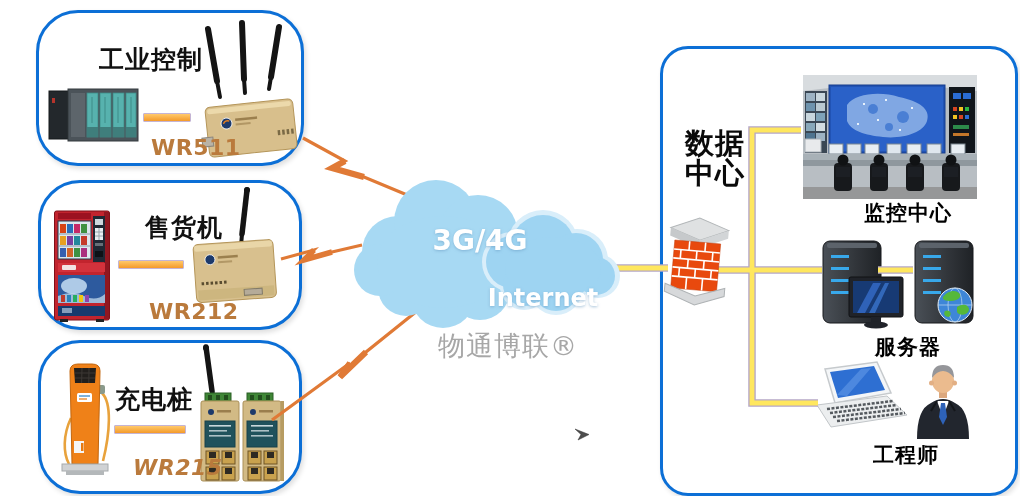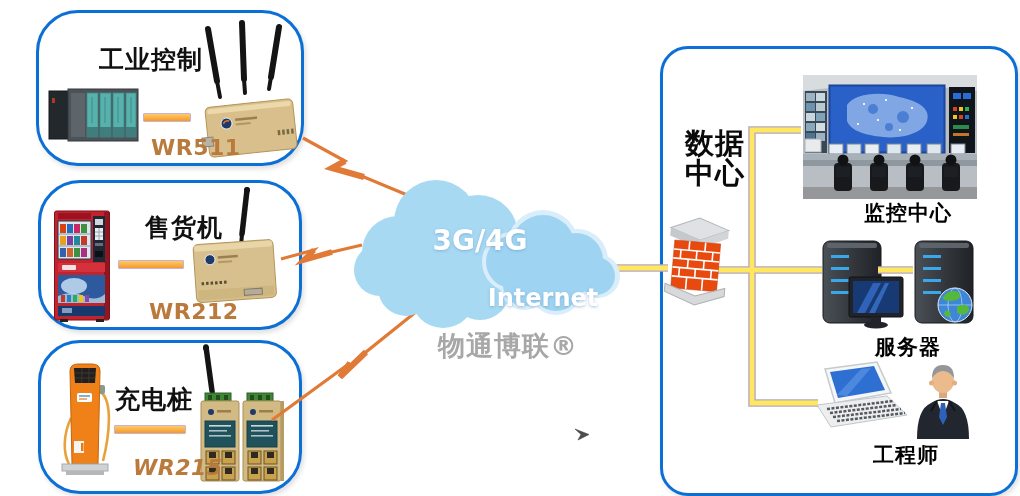--- a/index.html
+++ b/index.html
@@ -50,21 +50,21 @@
 
   
   .overlay{position:absolute;left:0;top:0;z-index:5;pointer-events:none;}
 
   
   .cloud-label{position:absolute;z-index:6;color:#fff;font-weight:bold;text-align:center;
                text-shadow:0 1px 3px rgba(100,150,190,.55);}
   .l3g{left:398px;top:224px;width:100px;font-size:28px;margin-left:32px;}
   .lint{left:487px;top:244px;width:112px;font-size:24px;margin-top:40px;}
   .brand{position:absolute;z-index:6;left:438px;top:328px;width:170px;
-         font-size:27px;font-weight:bold;color:#a7a7a7;letter-spacing:1px;}
+         font-size:27px;font-weight:normal;color:#a7a7a7;letter-spacing:1px;}
 </style>
 </head>
 <body>
 
 <div class="canvas">
 
   <div class="group-box" id="gb1">
     <div class="group-title">工业控制</div>
 
     <svg class="dev-plc" width="94" height="62" viewBox="0 0 94 62">

